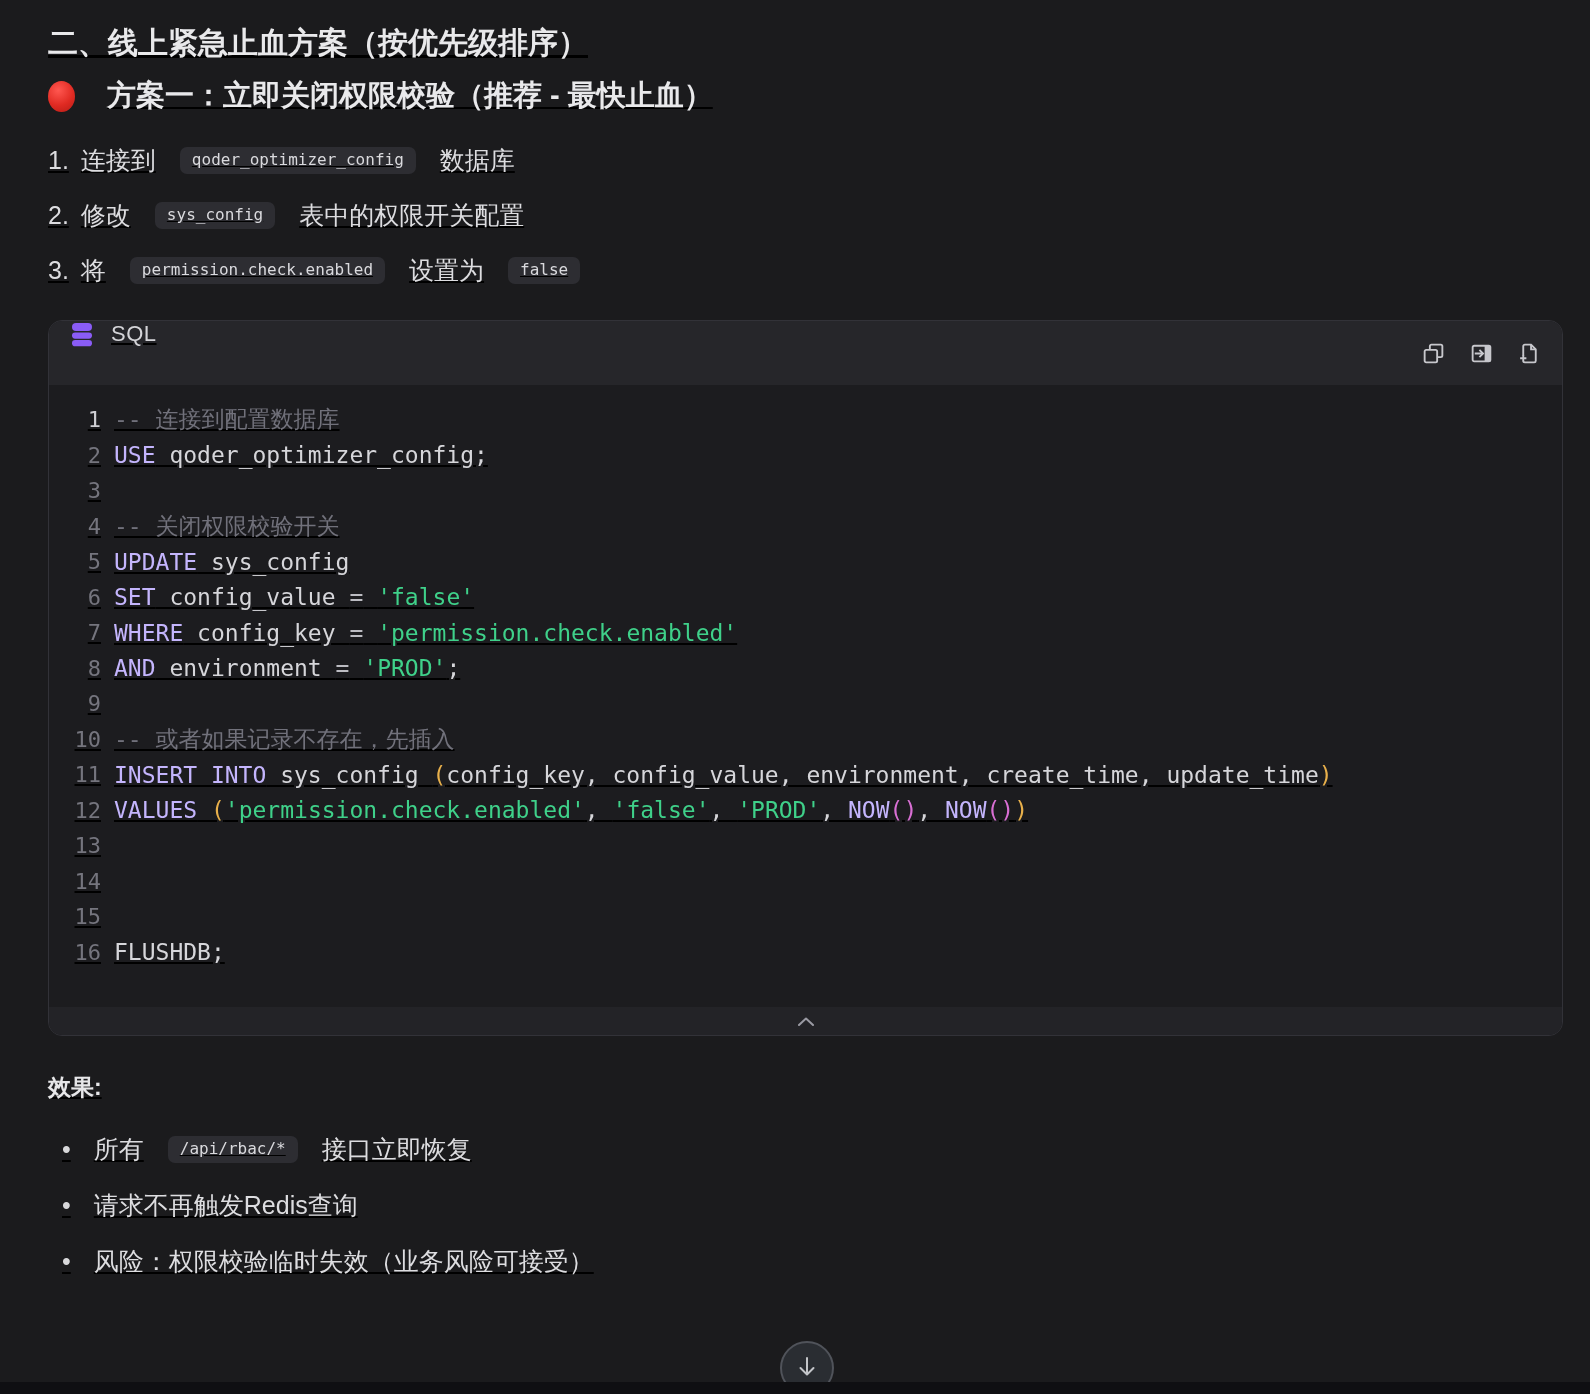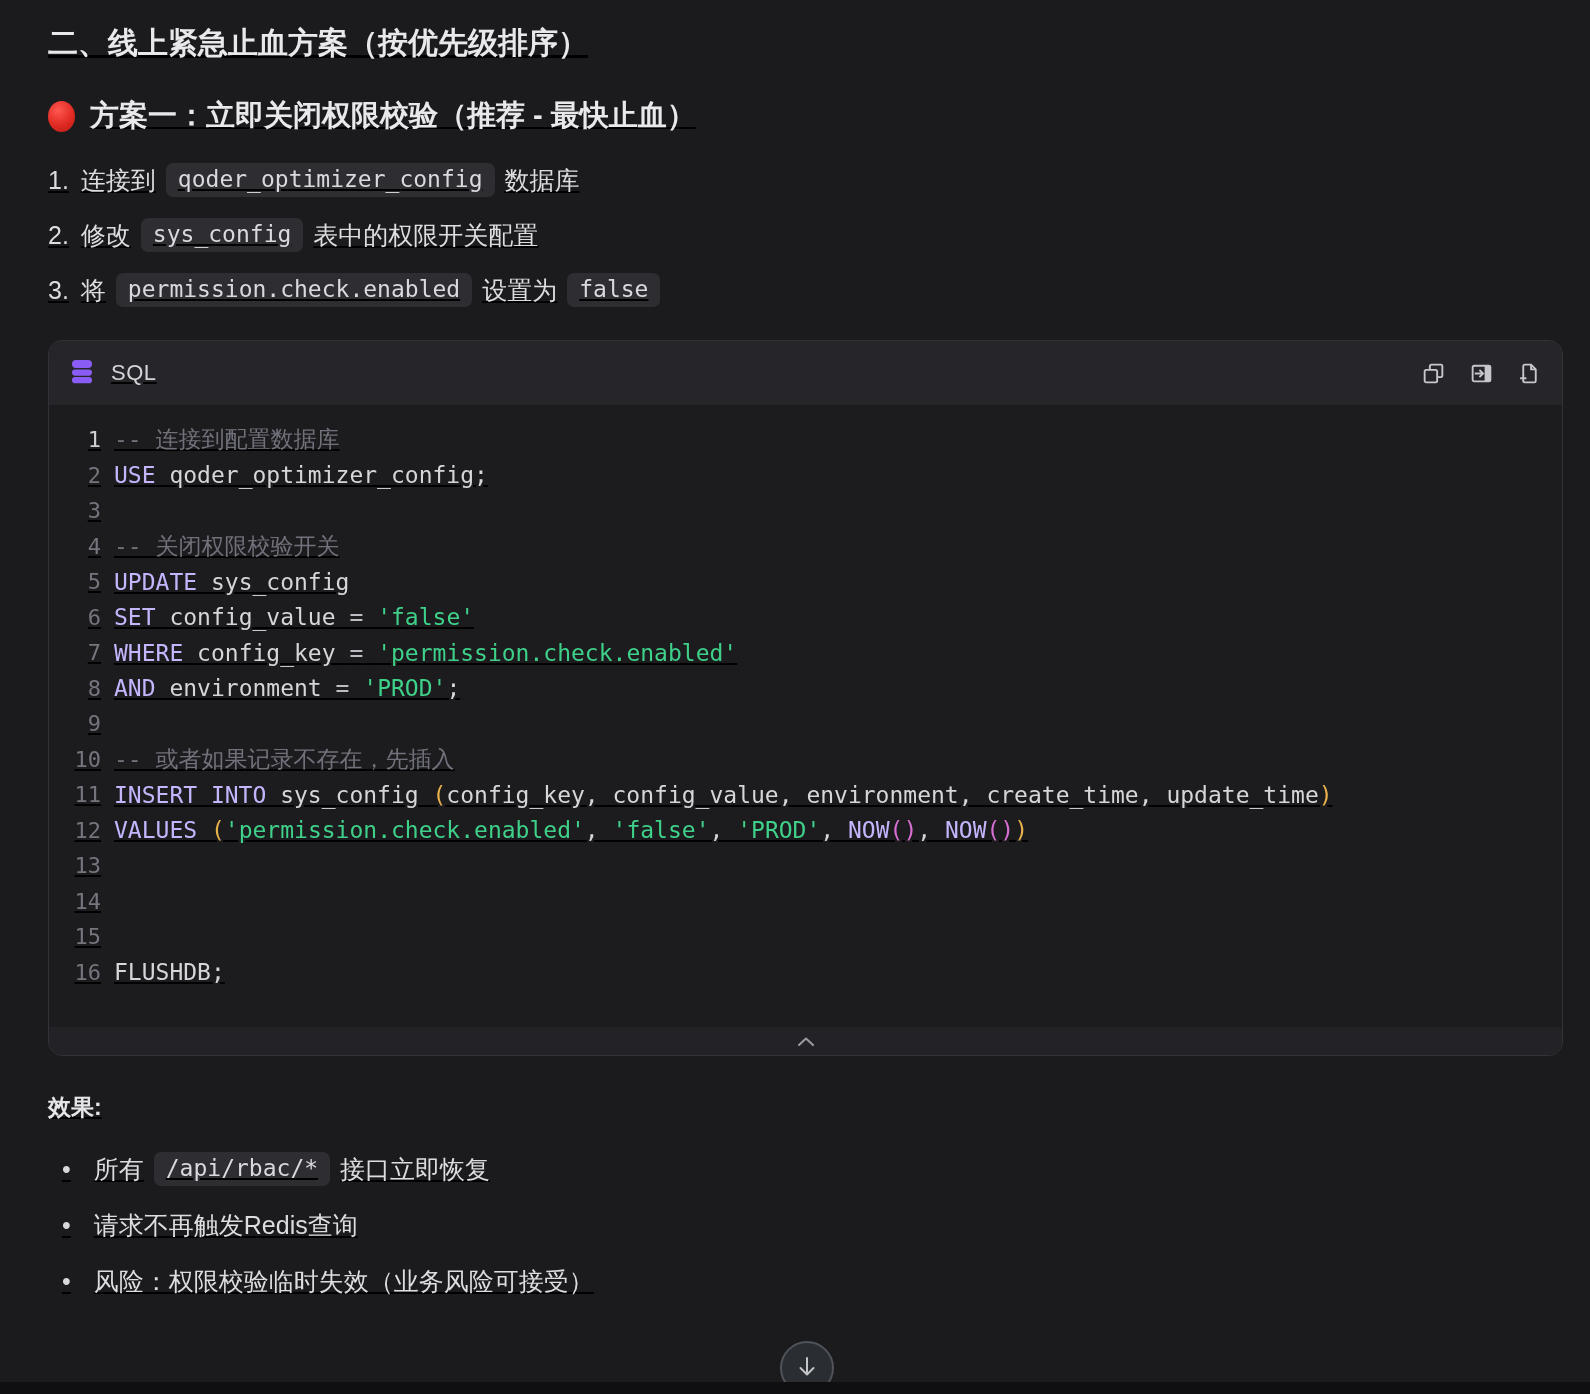--- a/index.html
+++ b/index.html
@@ -4,35 +4,35 @@
 <style>
   html,body{margin:0;padding:0;}
   body{
     width:1590px;height:1394px;overflow:hidden;position:relative;
     background:#1b1b1d;
     font-family:"Liberation Sans","DejaVu Sans",sans-serif;
   }
   .content{padding:8px 27px 0 48px;box-sizing:border-box;height:100%;position:relative;text-decoration:underline;}
 
   .section-title{margin:0;padding-top:16px;font-size:30px;line-height:38px;font-weight:700;color:#e9e9eb;}
-  .plan-title{margin:34px 0 0;font-size:29px;font-weight:700;color:#e9e9eb;display:flex;align-items:center;gap:15px;}
+  .plan-title{margin:14px 0 0;font-size:29px;font-weight:700;color:#e9e9eb;display:flex;align-items:center;gap:32px;}
   .red-dot{width:27px;height:31px;border-radius:50%;flex-shrink:0;
     background:radial-gradient(circle at 38% 30%, #ff5750 0%, #e02a22 55%, #b51c16 100%);}
 
   .label{margin:36px 0 0;font-size:23px;font-weight:700;color:#e6e6e8;}
 
   .steps{list-style:none;margin:24px 0 0;padding:0;}
   .step{display:flex;align-items:center;height:40px;margin-bottom:15px;font-size:25px;color:#dddde0;}
   .step .num{margin-right:12px;}
-  .chip{font-family:"DejaVu Sans Mono","Liberation Mono",monospace;font-size:23px;
-    background:#2d2d32;color:#dadade;border-radius:7px;padding:3px 12px 5px;margin:0 10px;white-space:nowrap;}
+  .chip{font-family:"DejaVu Sans Mono","Liberation Mono",monospace;font-size:16px;
+    background:#2d2d32;color:#dadade;border-radius:7px;padding:3px 12px 5px;margin:0 24px;white-space:nowrap;}
 
   .code-block{margin-top:30px;width:1515px;border-radius:14px;border:1px solid #323238;
     box-sizing:border-box;overflow:hidden;}
-  .code-header{height:64px;background:#26262a;display:flex;align-items:center;padding:0 20px;gap:16px;}
+  .code-header{height:64px;background:#26262a;display:flex;padding:0 20px;gap:16px;}
   .lang-label{font-size:22px;color:#d4d4d8;letter-spacing:0.5px;}
   .actions{margin-left:auto;display:flex;gap:22px;align-items:center;}
   .icon-btn{background:none;border:none;padding:0;width:26px;height:26px;color:#c7c7cc;cursor:pointer;display:flex;align-items:center;justify-content:center;}
   .icon-btn svg{display:block;}
 
   .code-body{background:#1c1c1f;padding:17px 0 37px;}
   .cl{display:flex;height:35.5px;align-items:center;font-family:"DejaVu Sans Mono","Liberation Mono",monospace;
     font-size:23px;white-space:pre;}
   .ln{width:52px;text-align:right;color:#75757e;flex-shrink:0;font-size:22px;}
   .ln.first{color:#cfcfd4;}

